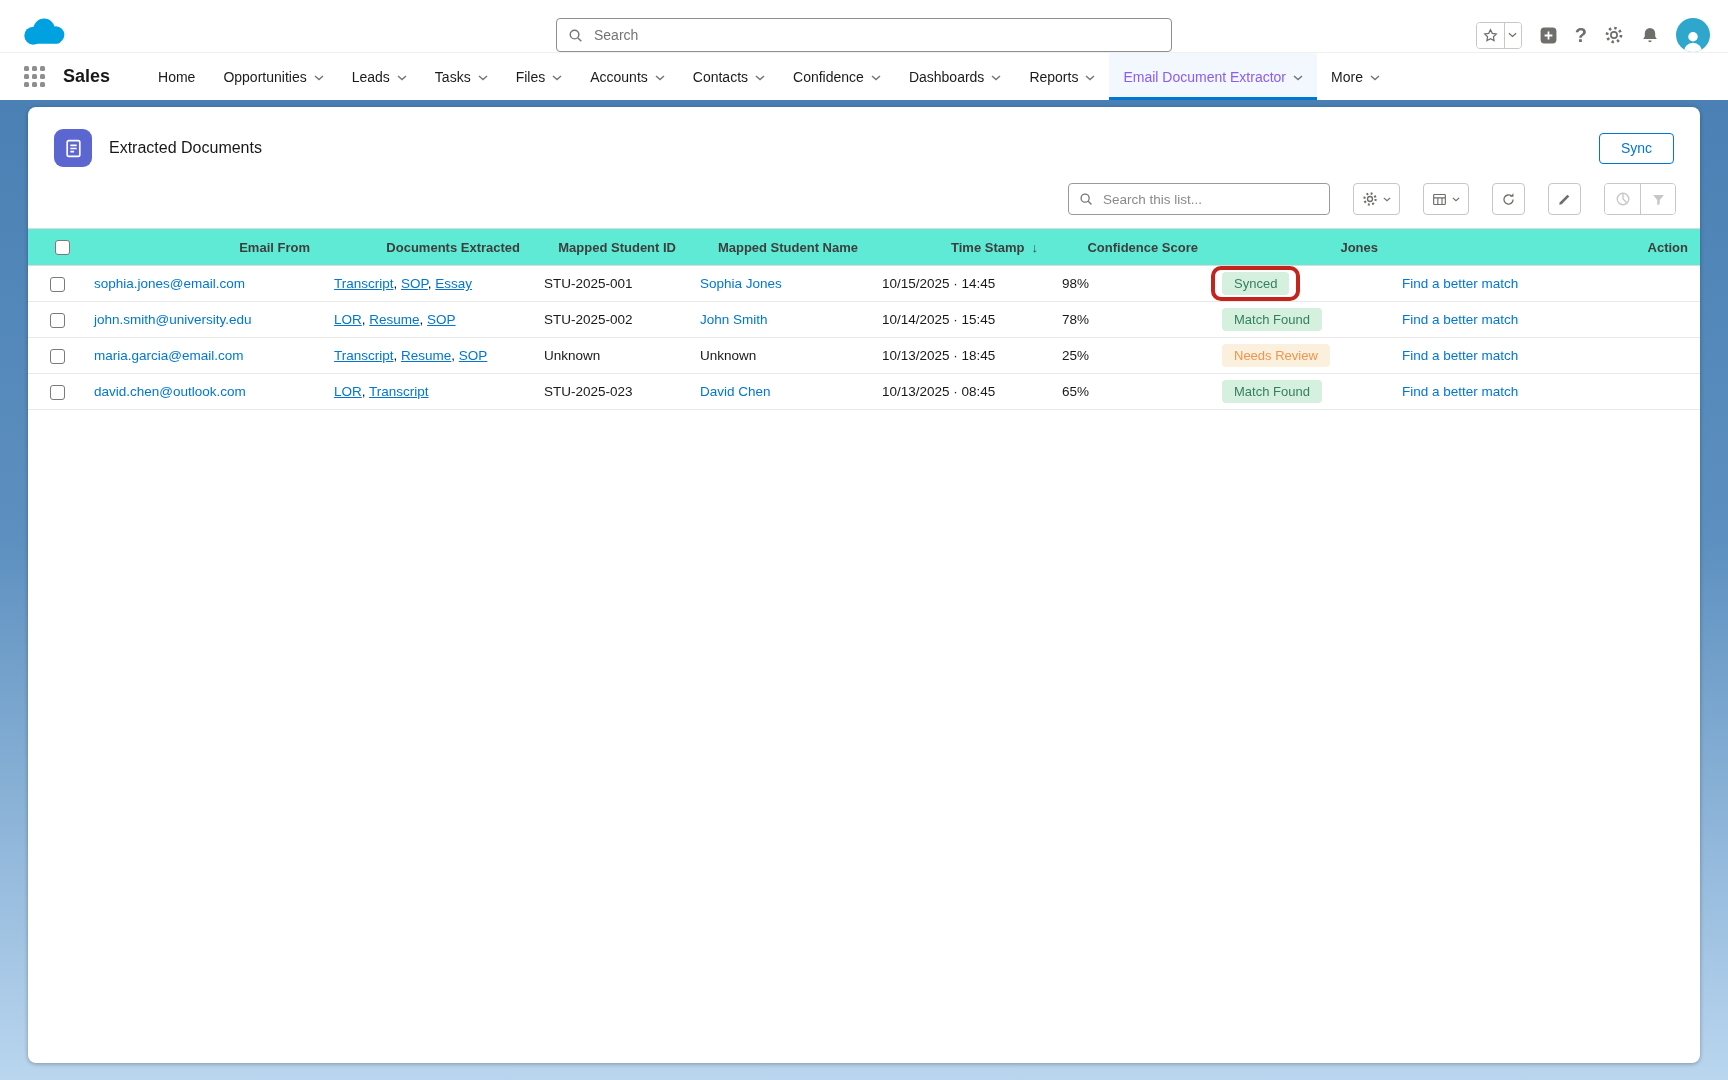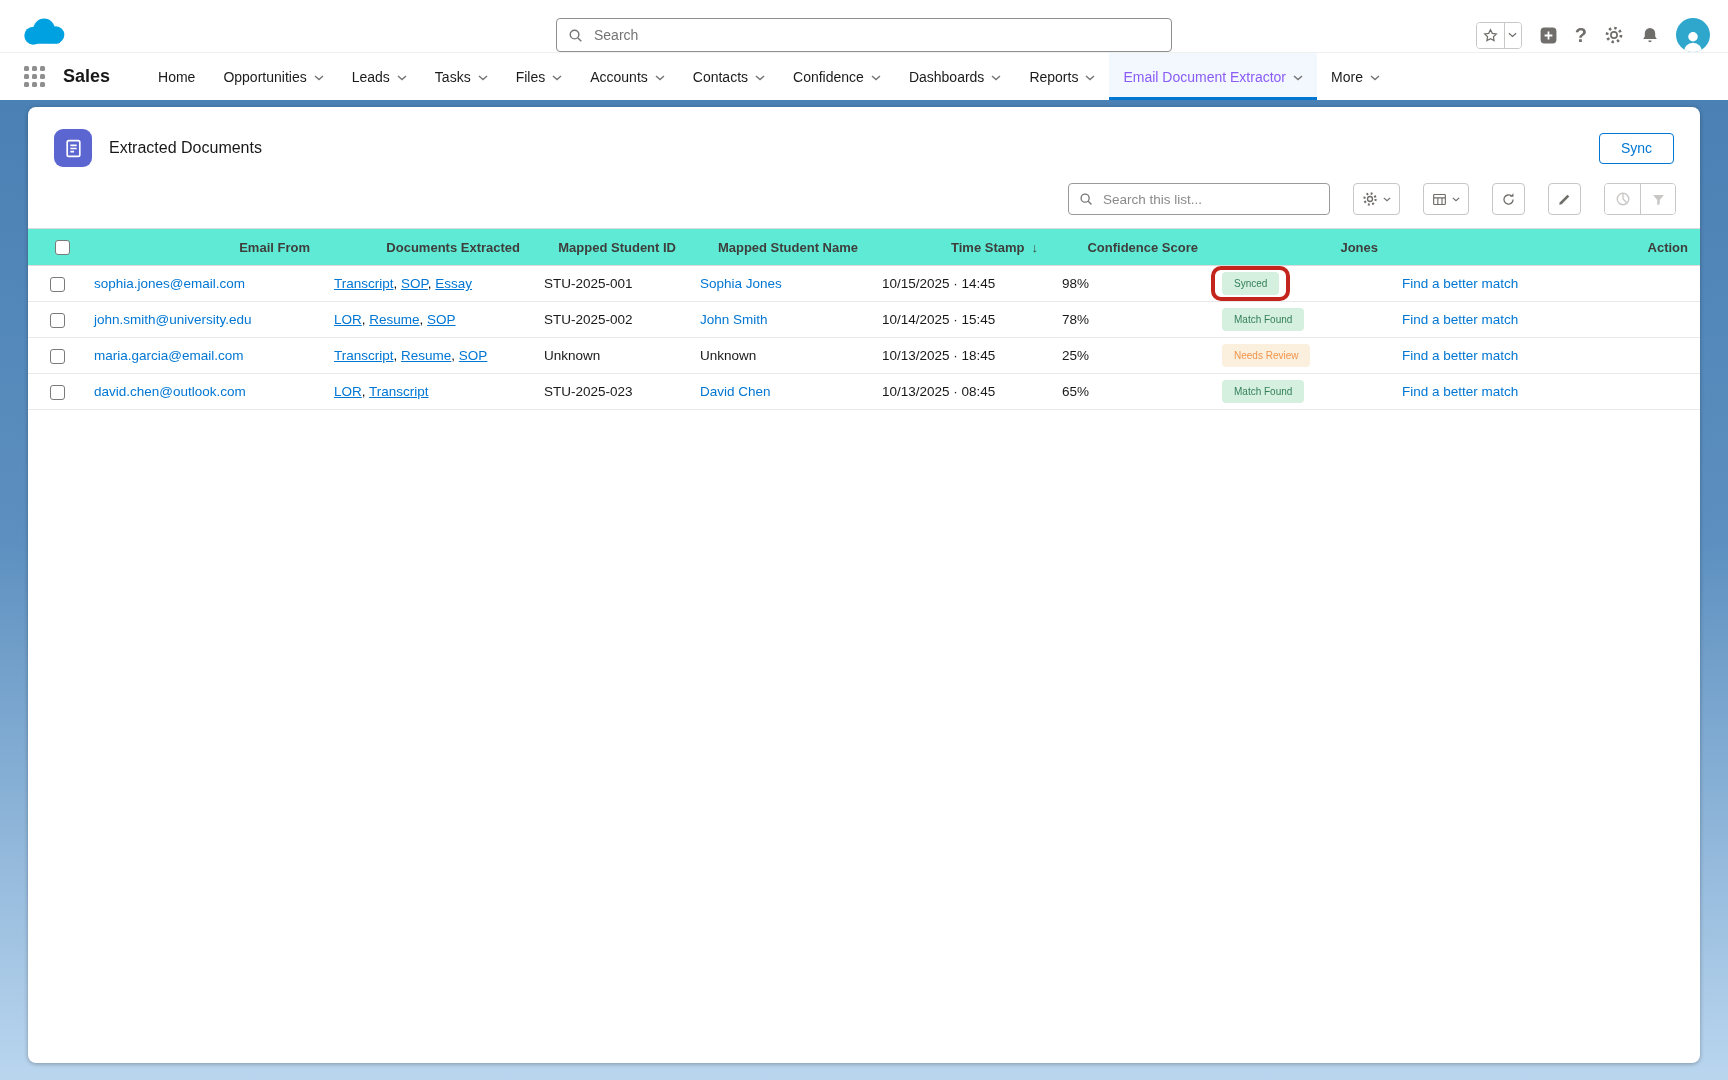--- a/index.html
+++ b/index.html
@@ -57,21 +57,21 @@
   .list-table thead th {
     background:#5eead4; border-top:1px solid #DDDBDA; border-bottom:1px solid #DDDBDA;
     text-align:right; font-size:13px; font-weight:700; color:#3E3E3C; padding:10px 12px; white-space:nowrap;
   }
   .list-table tbody td { border-bottom:1px solid #E9E9E9; padding:6px 12px; height:36px; vertical-align:middle; white-space:nowrap; overflow:hidden; }
   .col-check { padding-left:22px !important; }
   .checkbox { display:inline-block; width:15px; height:15px; border:1px solid #7a7a7a; border-radius:3px; background:#fff; cursor:pointer; vertical-align:middle; }
   .link { color:#0176D3; text-decoration:none; cursor:pointer; }
   .docs .doc-link { color:#0176D3; text-decoration:underline; cursor:pointer; }
   .sort-arrow { margin-left:7px; font-weight:400; }
-  .badge { display:inline-block; padding:3px 12px; border-radius:4px; font-size:10px; line-height:17px; }
+  .badge { display:inline-block; padding:3px 12px; border-radius:4px; font-size:13px; line-height:17px; }
   .badge.success { background:#D5F0DF; color:#35805A; }
   .badge.warning { background:#FBEFDD; color:#F0954B; }
   .annotation-ring { display:inline-block; border:4px solid #C3251C; border-radius:10px; padding:2px 7px; margin:-5px 0 -5px -11px; vertical-align:middle; }
   .status-cell { padding-top:2px !important; padding-bottom:2px !important; }
 </style>
 </head>
 <body>
 
 <header class="global-header">
   <div class="logo">

